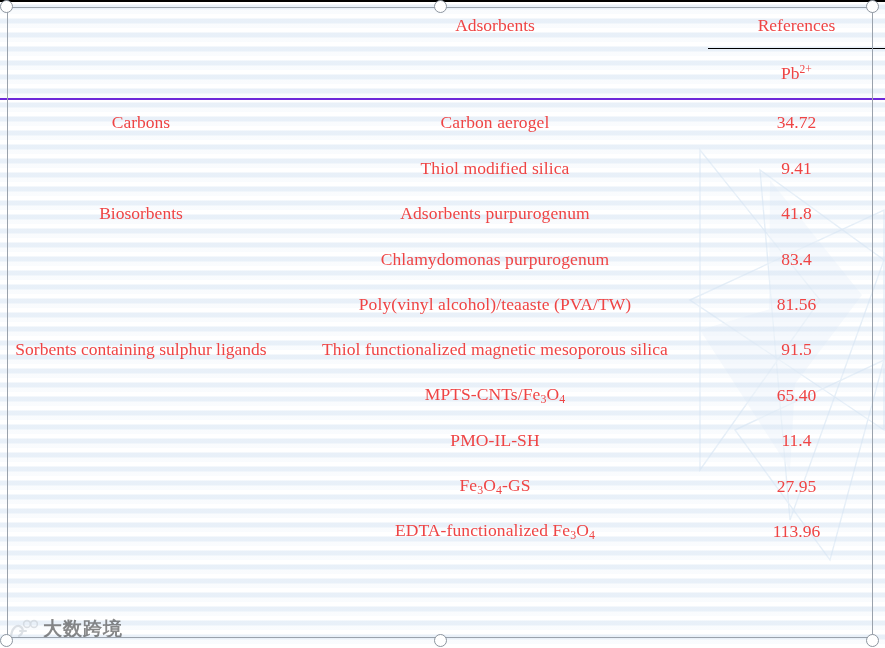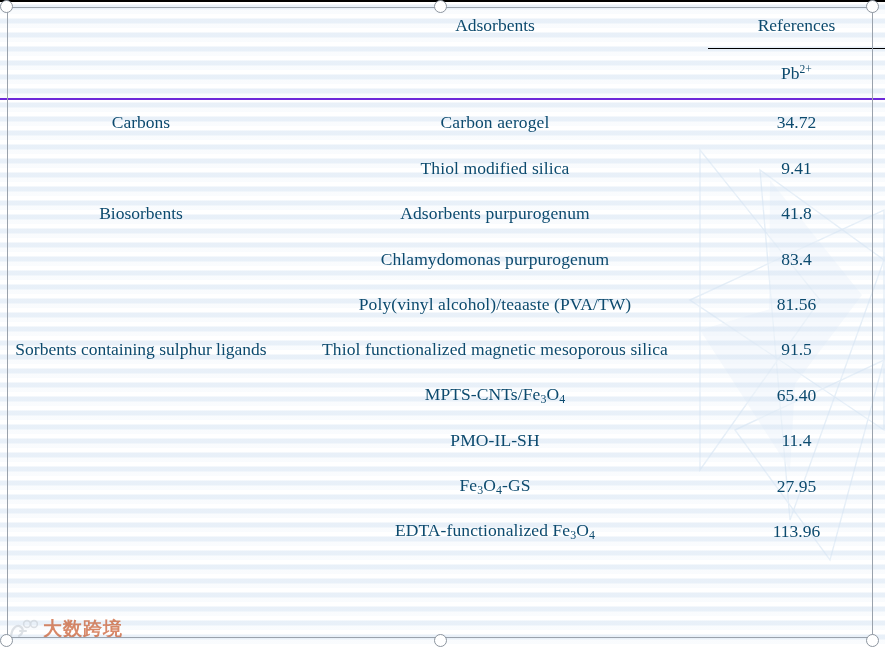--- a/index.html
+++ b/index.html
@@ -47,21 +47,21 @@
     left: 0; top: 0;
     width: 885px;
     height: 648px;
     z-index: 3;
   }
   table.sheet {
     width: 885px;
     border-collapse: collapse;
     table-layout: fixed;
     font-size: 17.5px;
-    color: #0c4a6e;
+    color: #ef4444;
   }
   table.sheet td, table.sheet th {
     padding: 0;
     margin: 0;
     font-weight: normal;
     text-align: center;
     vertical-align: middle;
     line-height: 1.18;
   }
   col.c-left   { width: 282px; }
@@ -122,21 +122,21 @@
     display: flex;
     align-items: center;
     gap: 5px;
     opacity: 0.62;
     pointer-events: none;
   }
   .wm-text {
     font-family: "DejaVu Sans", sans-serif;
     font-size: 19px;
     font-weight: bold;
-    color: #c2410c;
+    color: #404040;
     letter-spacing: 1px;
   }
 </style>
 </head>
 <body>
 
 <div id="page">
 
   <svg class="bg-watermark" width="885" height="648" viewBox="0 0 885 648" aria-hidden="true">
     <g fill="none" stroke="#cddff0" stroke-width="1.4">

